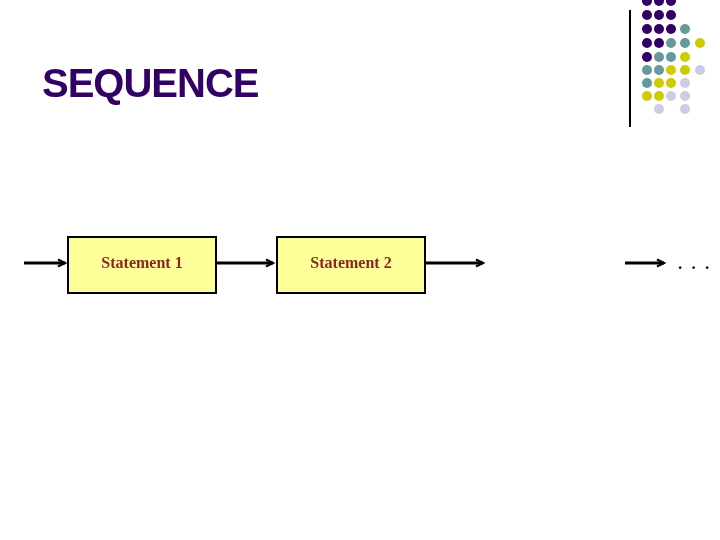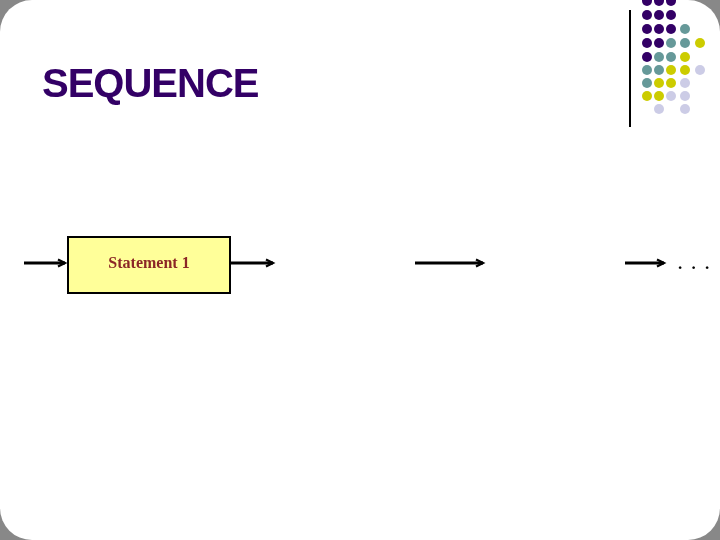--- a/index.html
+++ b/index.html
@@ -4,21 +4,20 @@
 <style>
   * { margin: 0; padding: 0; box-sizing: border-box; }
   html, body { background: #888; }
   .slide {
     position: relative;
     width: 720px; height: 540px;
     margin: 0 auto;
     overflow: hidden;
     background: var(--slide-bg, #fff);
     font-family: "Liberation Sans", sans-serif;
-    border-radius: 32px;
   }
   .slide-title {
     position: absolute;
     left: 42px; top: 63px;
     font-size: 40px;
     font-weight: bold;
     letter-spacing: -1px;
     line-height: 1;
     color: var(--title-color, #330066);
     white-space: nowrap;
@@ -33,21 +32,21 @@
   .dot-field { position: absolute; left: 0; top: 0; width: 720px; height: 130px; }
   .dot-field .dot {
     position: absolute;
     width: 10px; height: 10px;
     border-radius: 50%;
   }
   
   .stmt-box {
     position: absolute;
     top: 236px;
-    width: 164px; height: 58px;
+    width: 150px; height: 58px;
     background: var(--box-fill, #FFFF99);
     border: 2px solid var(--box-border, #000);
     display: flex; align-items: center; justify-content: center;
     padding-bottom: 4px;
   }
   .stmt-box.b1 { left: 67px; }
   .stmt-box.b2 { left: 276px; }
   .stmt-box.b3 { left: 486px; }
   .stmt-label {
     font-family: "Liberation Serif", serif;
@@ -123,16 +122,19 @@
     </defs>
     <line x1="24" y1="263" x2="65" y2="263" marker-end="url(#ah)"></line>
     <line x1="206" y1="263" x2="273" y2="263" marker-end="url(#ah)"></line>
     <line x1="415" y1="263" x2="483" y2="263" marker-end="url(#ah)"></line>
     <line x1="625" y1="263" x2="664" y2="263" marker-end="url(#ah)"></line>
   </svg>
 
   <div class="stmt-box b1">
     <span class="stmt-label">Statement 1</span>
   </div>
+  <div class="stmt-box b2">
+    <span class="stmt-label">Statement 2</span>
+  </div>
 
   <div class="ellipsis">. . .</div>
 
 </div>
 
 </body></html>

